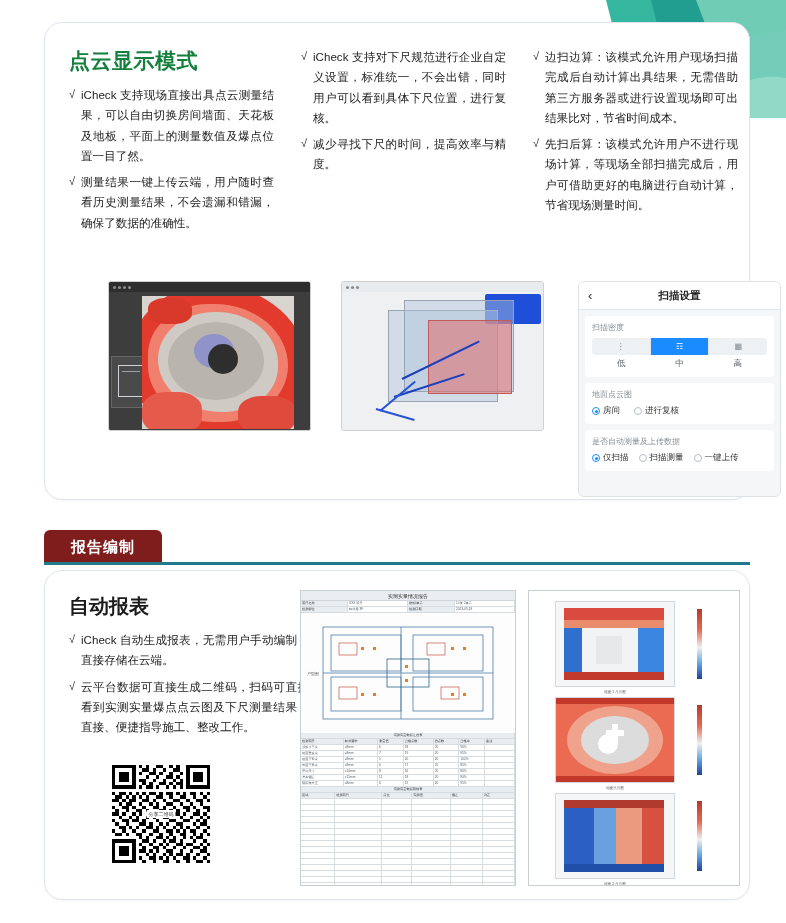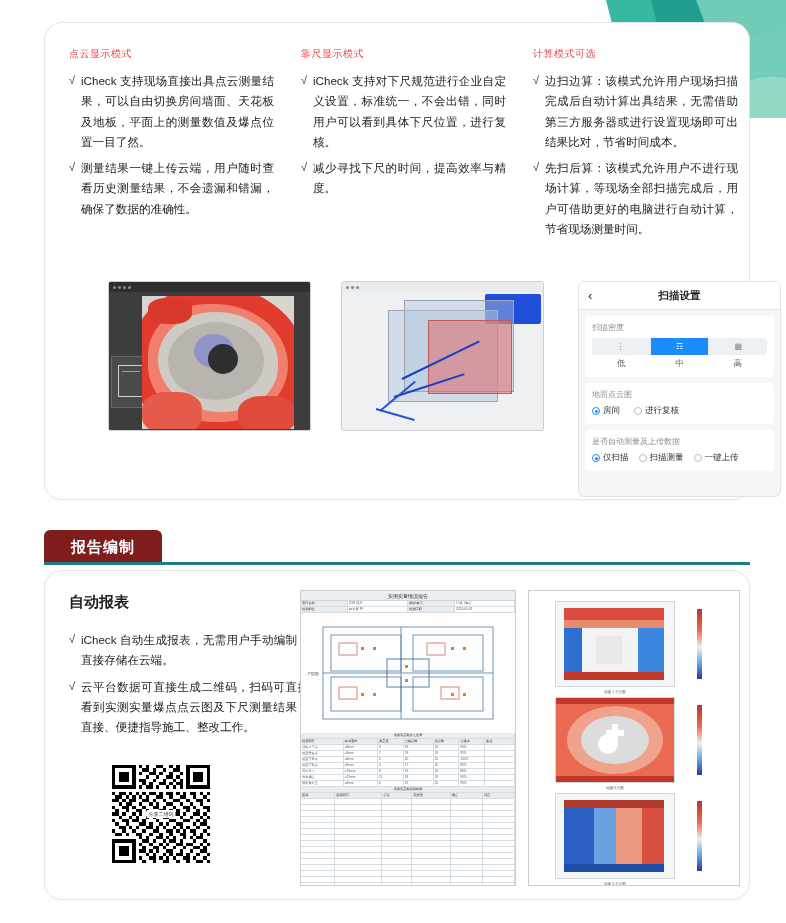--- a/index.html
+++ b/index.html
@@ -28,23 +28,23 @@
   #card-features { left: 44px; top: 22px; width: 706px; height: 478px; }
 
   .cols { position: absolute; left: 0; top: 0; width: 100%; height: 100%; }
   .col { position: absolute; top: 24px; width: 205px; }
   .col.c1 { left: 24px; }
   .col.c2 { left: 256px; }
   .col.c3 { left: 488px; }
 
   .col h3 {
     margin: 0 0 10px 0;
-    font-size: 10px;
-    font-weight: normal;
-    color: #ef4444;
+    font-size: 21px;
+    font-weight: bold;
+    color: #15803d;
     letter-spacing: .5px;
   }
   .bullet {
     display: flex;
     font-size: 11.6px;
     line-height: 1.75;
     color: #222;
     margin-bottom: 6px;
     text-align: justify;
   }
@@ -116,21 +116,21 @@
     position: absolute; left: 44px; top: 530px; width: 118px; height: 34px;
     background: #7f1d1d; border-radius: 6px 6px 0 0;
     display: flex; align-items: center; justify-content: center;
   }
   #tab-report span { color: #fff; font-size: 15px; font-weight: bold; letter-spacing: 1px; }
   #tab-underline { position: absolute; left: 44px; top: 562px; width: 706px; height: 3px; background: #1f7a8c; }
 
   #card-report { left: 44px; top: 570px; width: 706px; height: 330px; }
 
   #report-text { position: absolute; left: 24px; top: 22px; width: 240px; }
-  #report-text h3 { margin: 0 0 18px 0; font-size: 15px; font-weight: bold; }
+  #report-text h3 { margin: 0 0 10px 0; font-size: 20px; font-weight: bold; }
 
   #qr-box { position: absolute; left: 112px; top: 765px; width: 98px; height: 98px; background: #fff; }
   #qr-box .qr-cap { position: absolute; left: 50%; top: 50%; transform: translate(-50%,-50%); background:#fff; font-size:5px; color:#333; padding:1px 2px; border-radius:1px; }
 
   
   #report-sheet { position: absolute; left: 300px; top: 590px; width: 216px; height: 296px; background: #fff; border: 1px solid #c9ced4; overflow: hidden; }
   #report-thermals { position: absolute; left: 528px; top: 590px; width: 212px; height: 296px; background: #fff; border: 1px solid #c9ced4; overflow: hidden; }
 
   .sheet-title { height: 10px; background: #eaeef2; border-bottom: 1px solid #cfd5db; font-size: 5px; display:flex; align-items:center; justify-content:center; color:#333; }
   .sheet-grid { position: relative; }
@@ -167,33 +167,31 @@
           <span class="tick">√</span>
           <span class="btext">iCheck 支持现场直接出具点云测量结果，可以自由切换房间墙面、天花板及地板，平面上的测量数值及爆点位置一目了然。</span>
         </div>
         <div class="bullet">
           <span class="tick">√</span>
           <span class="btext">测量结果一键上传云端，用户随时查看历史测量结果，不会遗漏和错漏，确保了数据的准确性。</span>
         </div>
       </div>
 
       <div class="col c2">
-        <h3>靠尺显示模式</h3>
         <div class="bullet">
           <span class="tick">√</span>
           <span class="btext">iCheck 支持对下尺规范进行企业自定义设置，标准统一，不会出错，同时用户可以看到具体下尺位置，进行复核。</span>
         </div>
         <div class="bullet">
           <span class="tick">√</span>
           <span class="btext">减少寻找下尺的时间，提高效率与精度。</span>
         </div>
       </div>
 
       <div class="col c3">
-        <h3>计算模式可选</h3>
         <div class="bullet">
           <span class="tick">√</span>
           <span class="btext">边扫边算：该模式允许用户现场扫描完成后自动计算出具结果，无需借助第三方服务器或进行设置现场即可出结果比对，节省时间成本。</span>
         </div>
         <div class="bullet">
           <span class="tick">√</span>
           <span class="btext">先扫后算：该模式允许用户不进行现场计算，等现场全部扫描完成后，用户可借助更好的电脑进行自动计算，节省现场测量时间。</span>
         </div>
       </div>
     </div>

